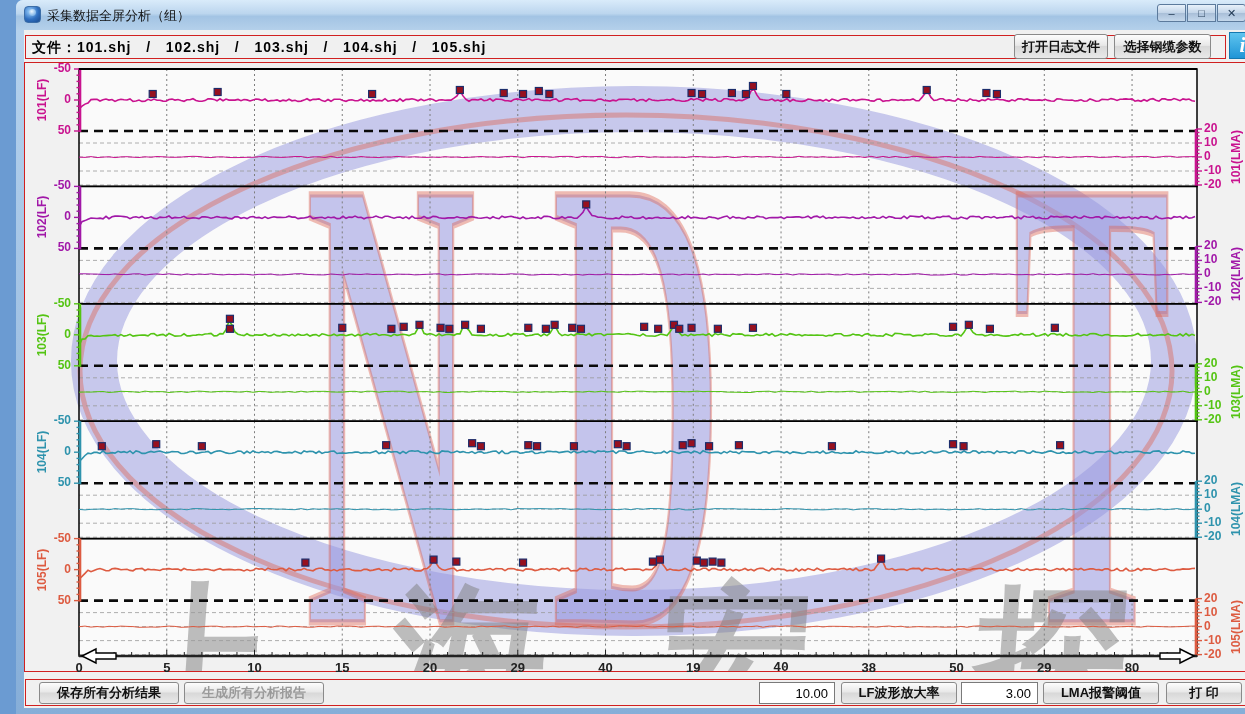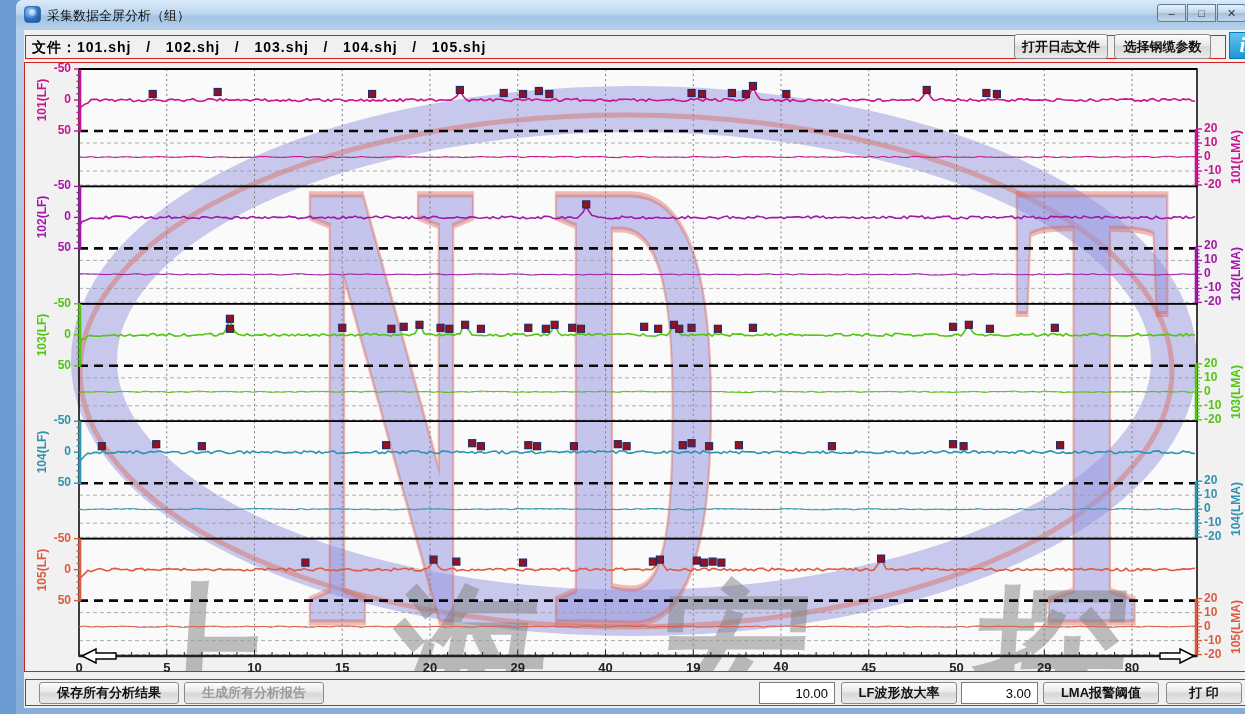--- a/index.html
+++ b/index.html
@@ -553,21 +553,21 @@
         <div class="lbl rot" style="left: 1211px; top: 563.6px; color: rgb(221, 91, 65);">105(LMA)</div>
         <div class="xt" style="left: 54px; top: 597px;">0</div>
         <div class="xt" style="left: 141.755px; top: 597px;">5</div>
         <div class="xt" style="left: 229.51px; top: 597px;">10</div>
         <div class="xt" style="left: 317.265px; top: 597px;">15</div>
         <div class="xt" style="left: 405.02px; top: 597px;">20</div>
         <div class="xt" style="left: 492.776px; top: 597px;">29</div>
         <div class="xt" style="left: 580.531px; top: 597px;">40</div>
         <div class="xt" style="left: 668.286px; top: 597px;">19</div>
         <div class="xt" style="left: 756.041px; top: 597px; font-family: Liberation Mono, monospace;">40</div>
-        <div class="xt" style="left: 843.796px; top: 597px;">45</div>
+        <div class="xt" style="left: 843.796px; top: 597px;">38</div>
         <div class="xt" style="left: 931.551px; top: 597px;">50</div>
         <div class="xt" style="left: 1019.31px; top: 597px;">29</div>
         <div class="xt" style="left: 1107.06px; top: 597px;">80</div>
       </div>
 
     <div class="bottombar">
       <div class="redbox"></div>
       <button class="bb-btn" style="left:15px;width:140px;">保存所有分析结果</button>
       <button class="bb-btn disabled" style="left:160px;width:140px;">生成所有分析报告</button>
       <input class="bb-input" style="left: 735px; width: 76px;" value="10.00">

